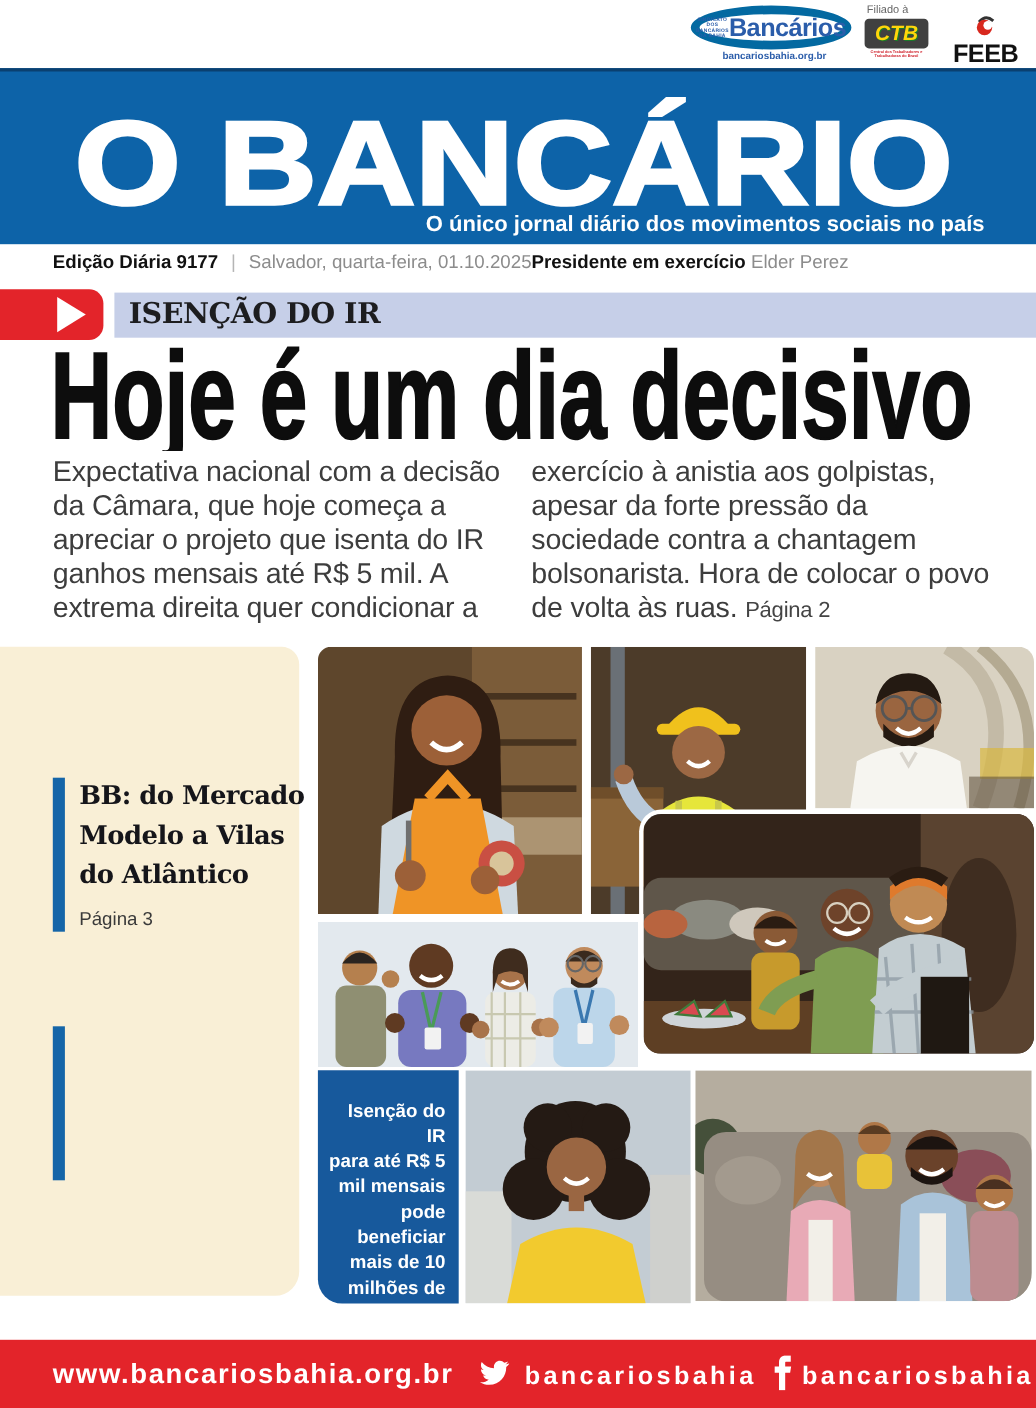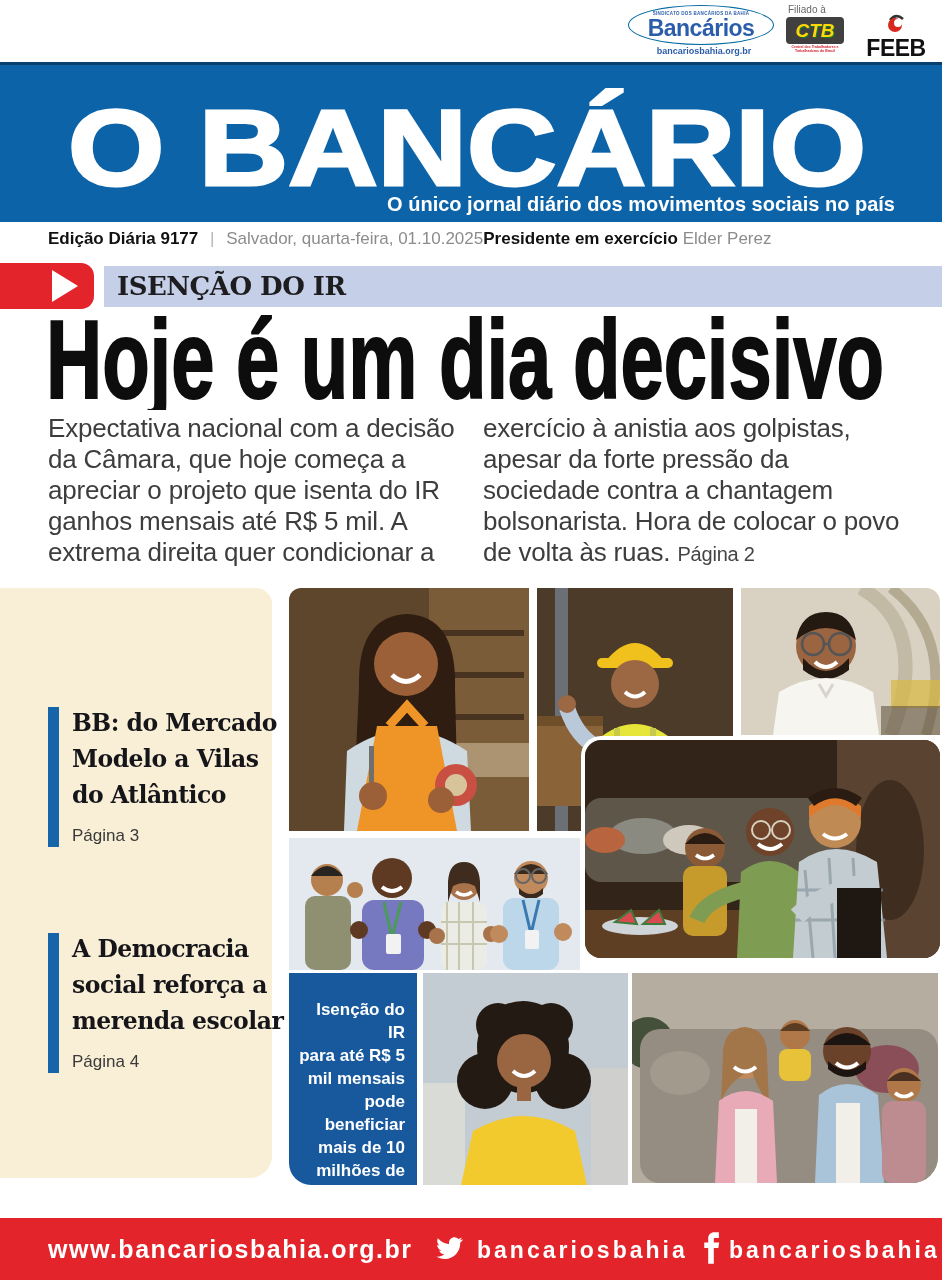--- a/index.html
+++ b/index.html
@@ -2,22 +2,22 @@
 <html><head>
 <meta charset="utf-8">
 <style>
   html,body{margin:0;padding:0;background:#e9e9e9;}
   #page{position:relative;width:942px;height:1280px;margin:0 auto;background:#ffffff;
         font-family:"Liberation Sans",sans-serif;overflow:hidden;}
 
   
   .top-strip{position:absolute;left:0;top:0;width:942px;height:62px;background:#fff;}
   .logo-bancarios{position:absolute;left:628px;top:5px;width:152px;text-align:center;}
-  .logo-oval{width:146px;height:40px;border:1px solid #0369a1;border-radius:50%;
-             display:flex;flex-direction:column;align-items:center;justify-content:center;box-sizing:border-box;}
+  .logo-oval{width:146px;height:40px;border:8px solid #0369a1;border-radius:50%;
+             display:flex;flex-direction:row;align-items:center;justify-content:center;box-sizing:border-box;}
   .logo-oval .tiny{font-size:4.5px;color:#2b5daa;font-weight:bold;letter-spacing:.3px;line-height:5px;}
   .logo-oval .name{font-size:23px;font-weight:bold;color:#2b5daa;line-height:24px;letter-spacing:-.5px;}
   .logo-url{font-size:9px;font-weight:bold;color:#2b5daa;margin-top:1px;}
   .filiado{position:absolute;left:788px;top:4px;font-size:10px;color:#666;}
   .logo-ctb{position:absolute;left:786px;top:17px;width:58px;text-align:center;}
   .ctb-box{width:58px;height:27px;background:#404040;border-radius:4px;display:flex;align-items:center;justify-content:center;}
   .ctb-box span{font-size:19px;font-weight:900;font-style:italic;color:#ffd60a;text-shadow:1px 1px 0 #1a7a2a;}
   .ctb-sub{font-size:3.5px;color:#d0202a;font-weight:bold;line-height:4px;margin-top:1px;}
   .logo-feeb{position:absolute;left:852px;top:13px;width:88px;}
   .feeb-row{display:flex;align-items:center;gap:2px;flex-direction:column;}
@@ -155,26 +155,20 @@
 
   <div class="sidebar">
     <div class="s-bar" style="top:119px;"></div>
     <div class="s-block" style="top:117px;">
       <div class="s-title">BB: do Mercado
 Modelo a Vilas
 do Atlântico</div>
       <div class="s-page">Página 3</div>
     </div>
     <div class="s-bar" style="top:345px;"></div>
-    <div class="s-block" style="top:343px;">
-      <div class="s-title">A Democracia
-social reforça a
-merenda escolar</div>
-      <div class="s-page">Página 4</div>
-    </div>
   </div>
 
   <div class="photo p1">
     <svg viewBox="0 0 240 243" preserveAspectRatio="none">
       <rect width="240" height="243" fill="#5e462c"></rect>
       <rect x="140" y="0" width="100" height="243" fill="#7b5c39"></rect>
       <rect x="150" y="42" width="85" height="6" fill="#47331f"></rect>
       <rect x="150" y="84" width="85" height="6" fill="#47331f"></rect>
       <rect x="150" y="126" width="85" height="6" fill="#47331f"></rect>
       <rect x="142" y="155" width="98" height="34" fill="#e8d9b8" opacity="0.45"></rect>

